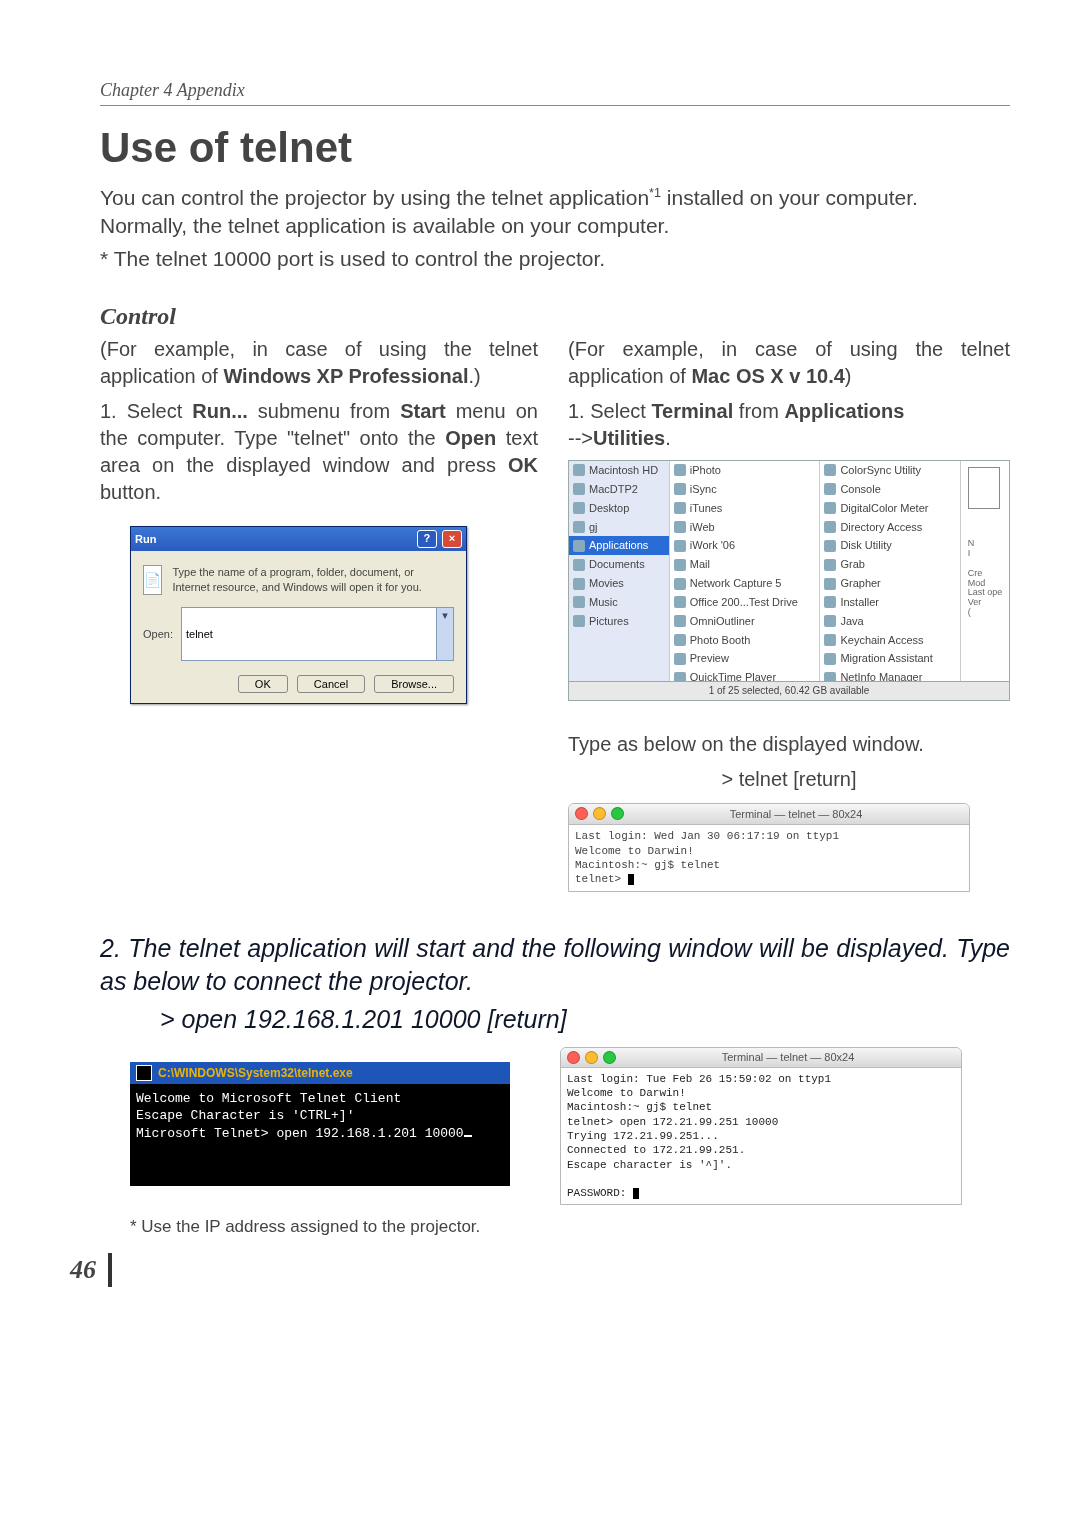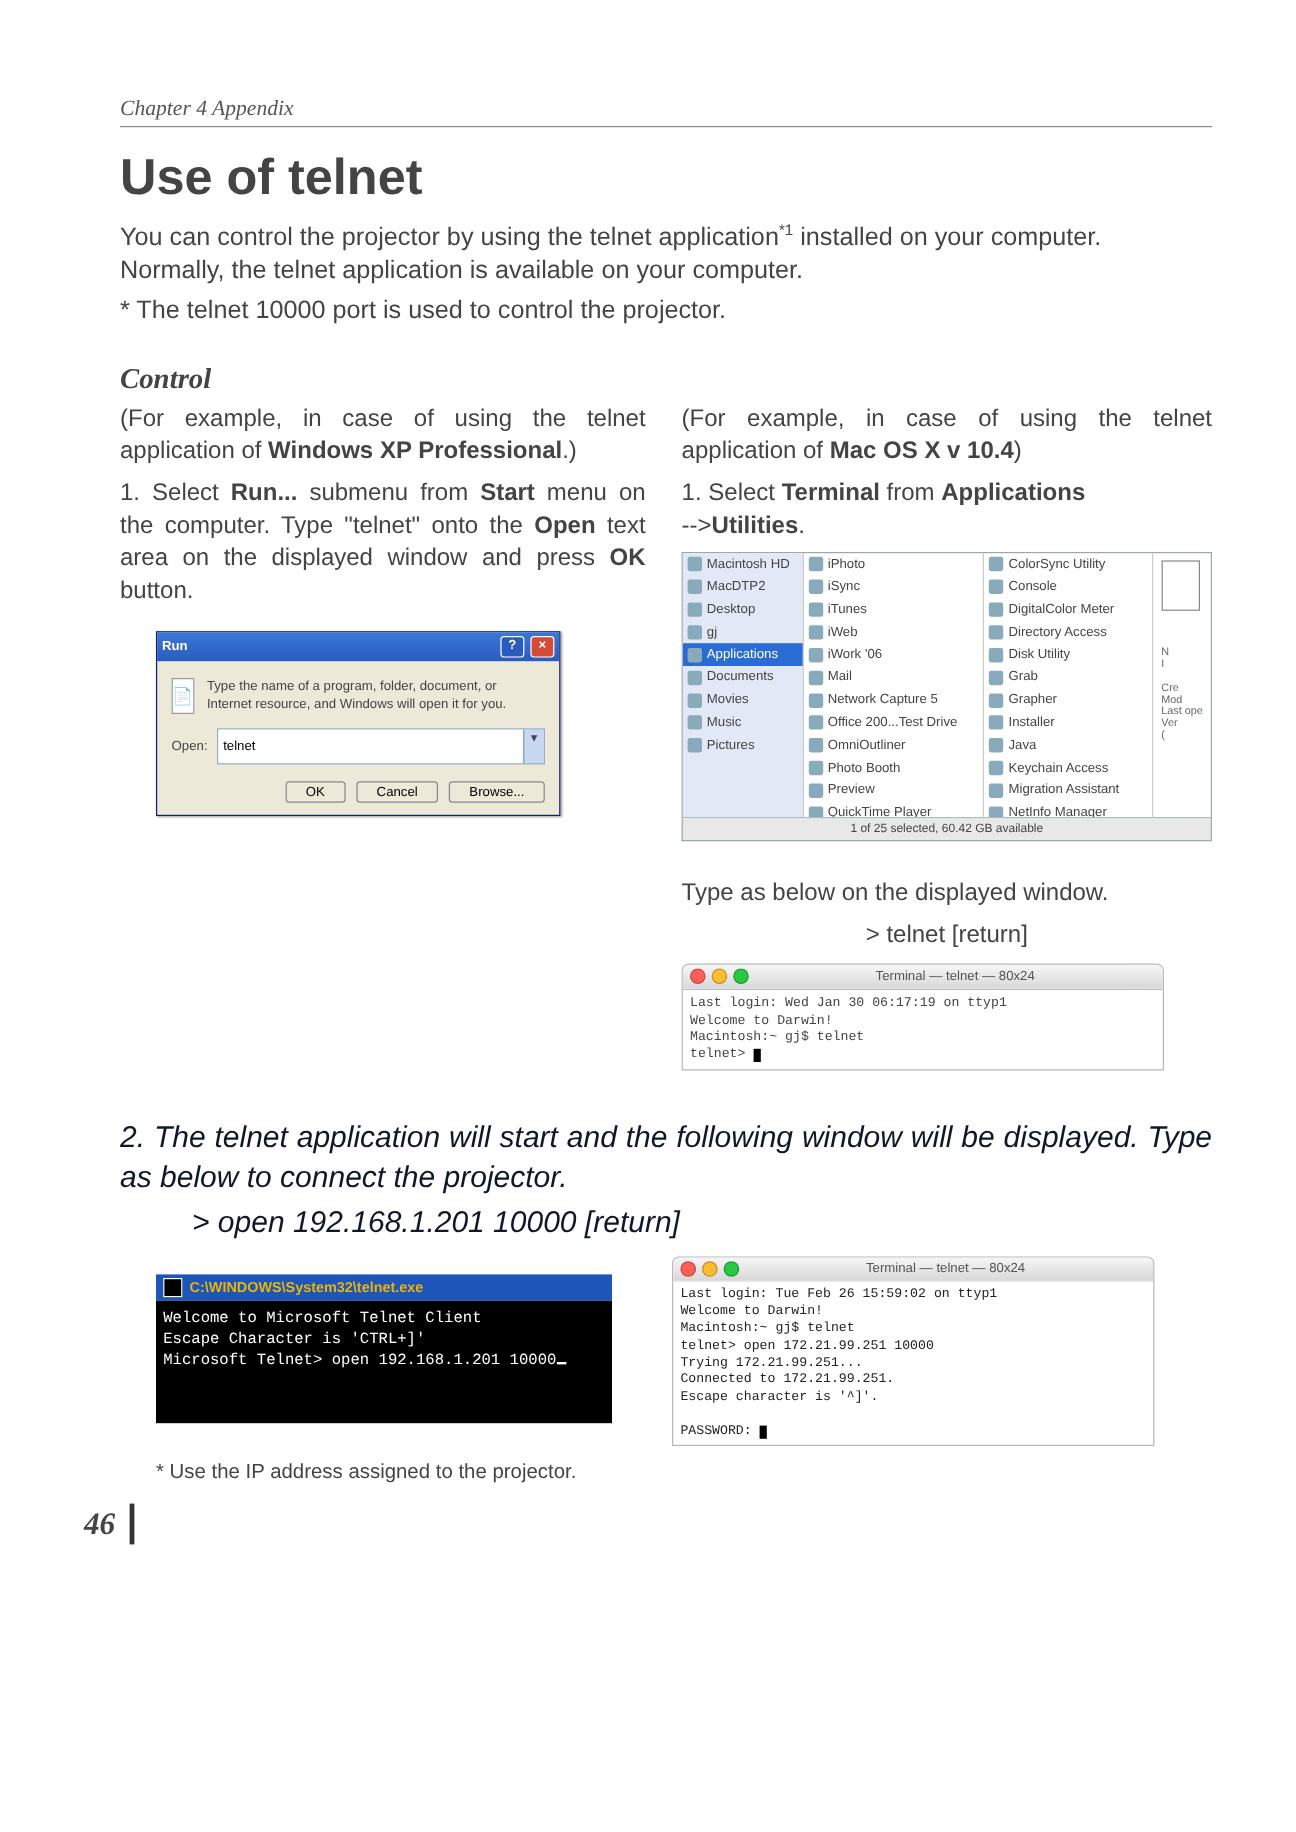--- a/index.html
+++ b/index.html
@@ -104,21 +104,21 @@
   }
   .run-open-row { display:flex; align-items:center; gap:8px; margin-bottom:14px; }
   .run-open-row label { }
   .run-input {
     flex:1;
     display:flex;
     border:1px solid #7f9db9;
     background:#fff;
   }
   .run-input input {
-    border:none; outline:none; font-size:11px; padding:8px 4px; flex:1;
+    border:none; outline:none; font-size:11px; padding:20px 4px; flex:1;
     font-family:Tahoma,sans-serif;
   }
   .run-input .dd { width:16px; background:#c8d8f0; text-align:center; border-left:1px solid #7f9db9;color:#446;}
   .run-btns { text-align:right; }
   .run-btns button {
     font-family:Tahoma,sans-serif;
     font-size:11px;
     padding:2px 16px;
     margin-left:6px;
     background:#ece9d8;

